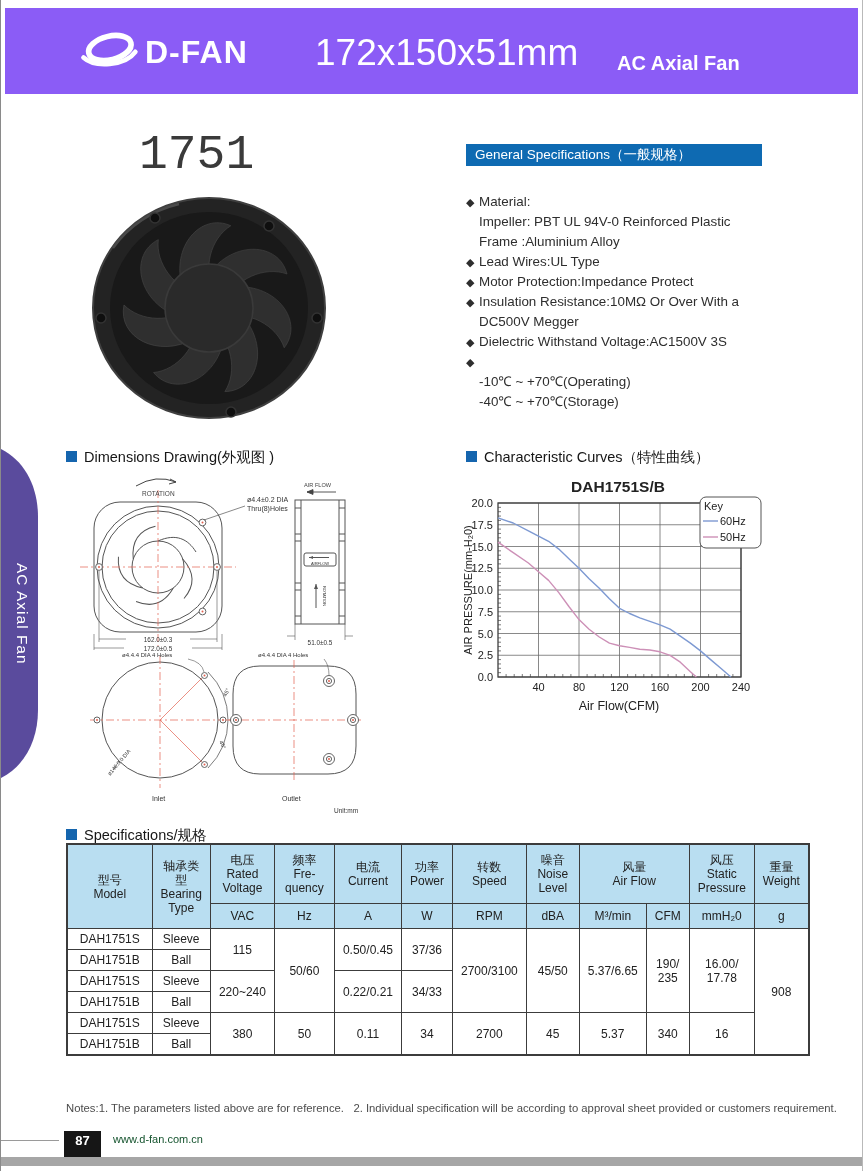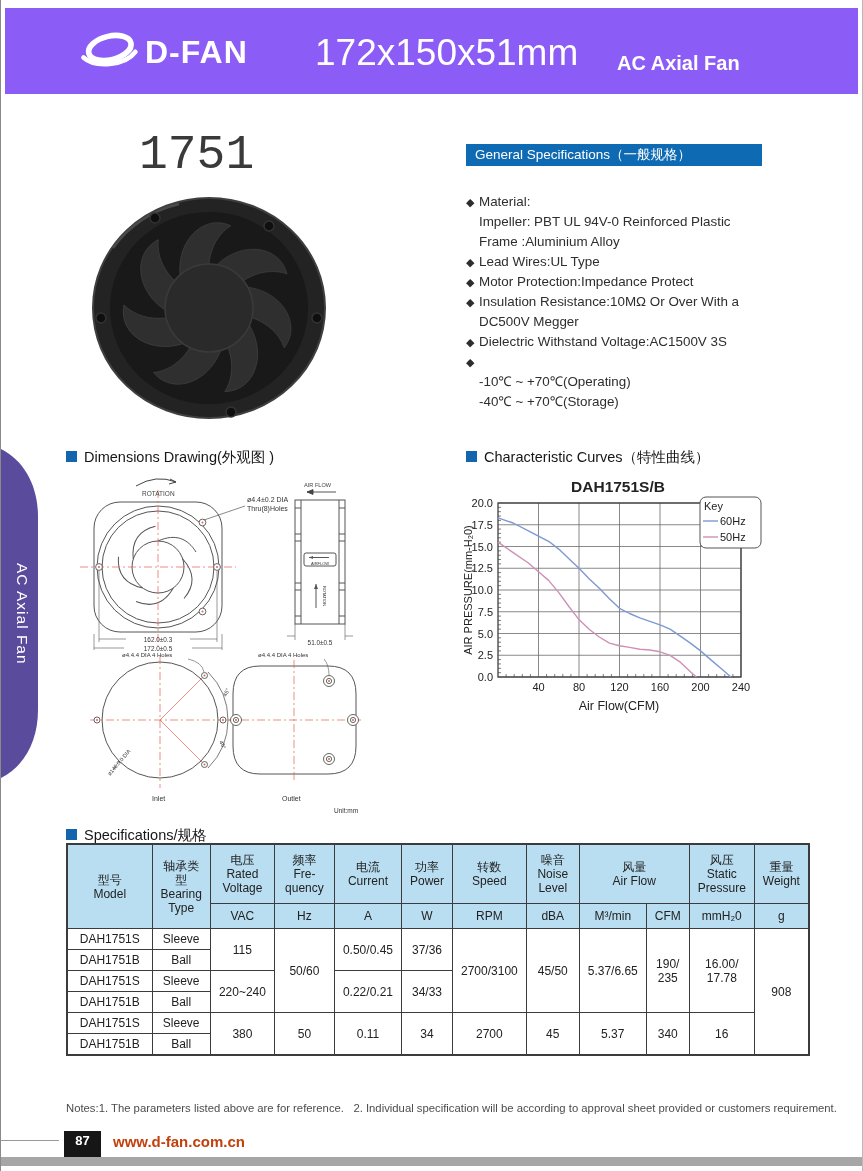--- a/index.html
+++ b/index.html
@@ -29,21 +29,21 @@
   #spec-table{border:2px solid #3c3c3c;}
   #spec-table thead th{background:#b9def1;}
   tr.hrow1 th{height:58px;}
   tr.unitrow th{height:24px;}
   tr.drow td{height:20px;}
   
   #notes{left:65px;top:1102px;width:792px;font-size:11.3px;color:#4c4c4c;white-space:nowrap;}
   #footer-line{left:0;top:1140px;width:58px;height:1px;background:#9a9a9a;}
   #page-badge{left:63px;top:1131px;width:37px;height:28px;background:#161616;color:#fff;
      font-size:13px;font-weight:bold;text-align:center;line-height:19px;}
-  #website{left:112px;top:1133px;font-size:15px;color:#c2410c;text-decoration:none;font-weight:bold;}
+  #website{left:112px;top:1133px;font-size:11px;color:#14532d;text-decoration:none;}
   #bottom-strip{left:0;top:1157px;width:863px;height:9px;background:#a6a6a6;}
   
   #sidebar-text{left:5px;top:447px;width:32px;height:333px;display:flex;align-items:center;justify-content:center;
      writing-mode:vertical-rl;color:#fff;font-size:15.5px;letter-spacing:1px;}
   svg text{font-family:"Liberation Sans",sans-serif;}
 </style>
 </head>
 <body>
 
 <div id="page">

